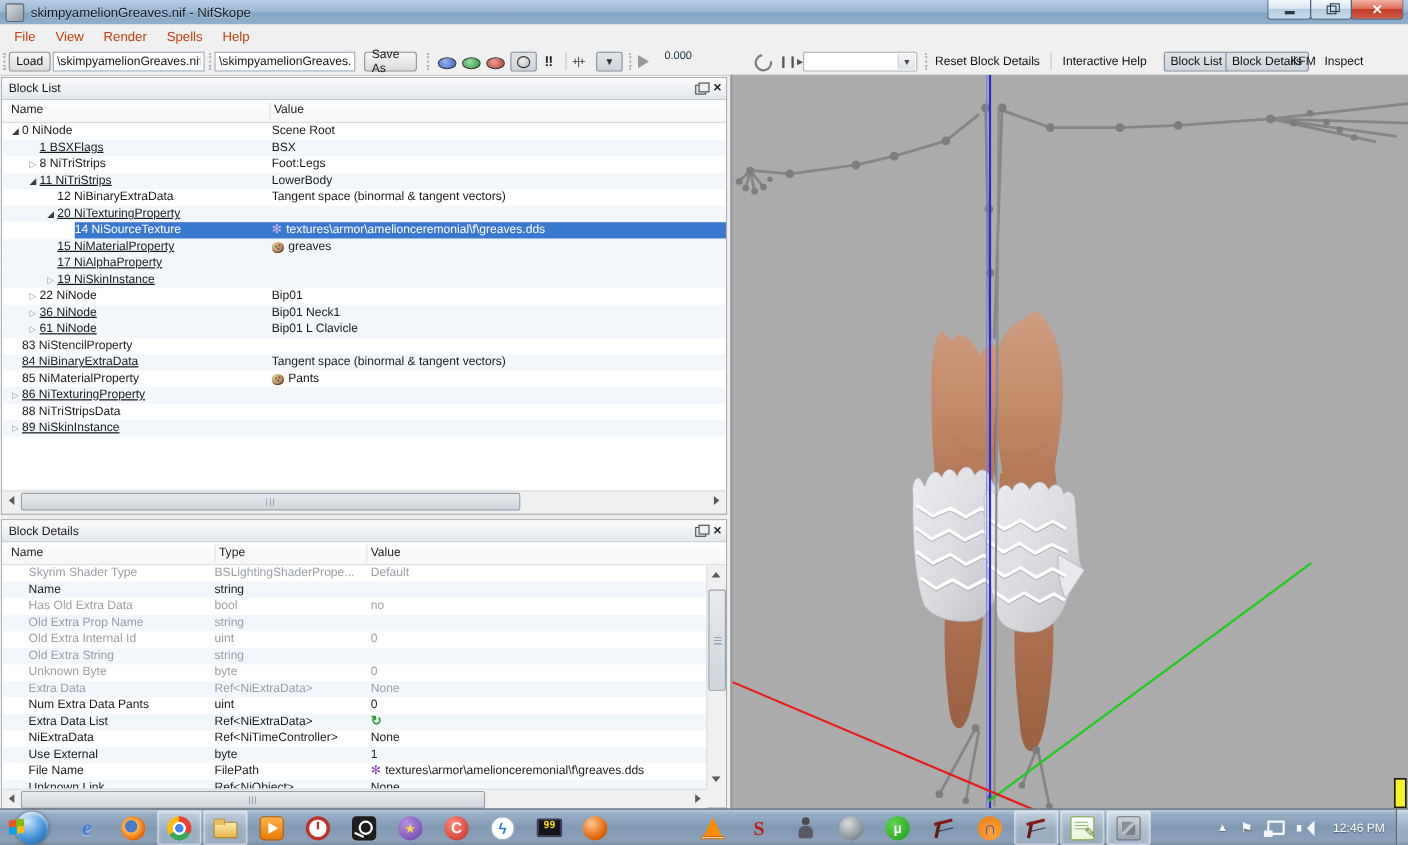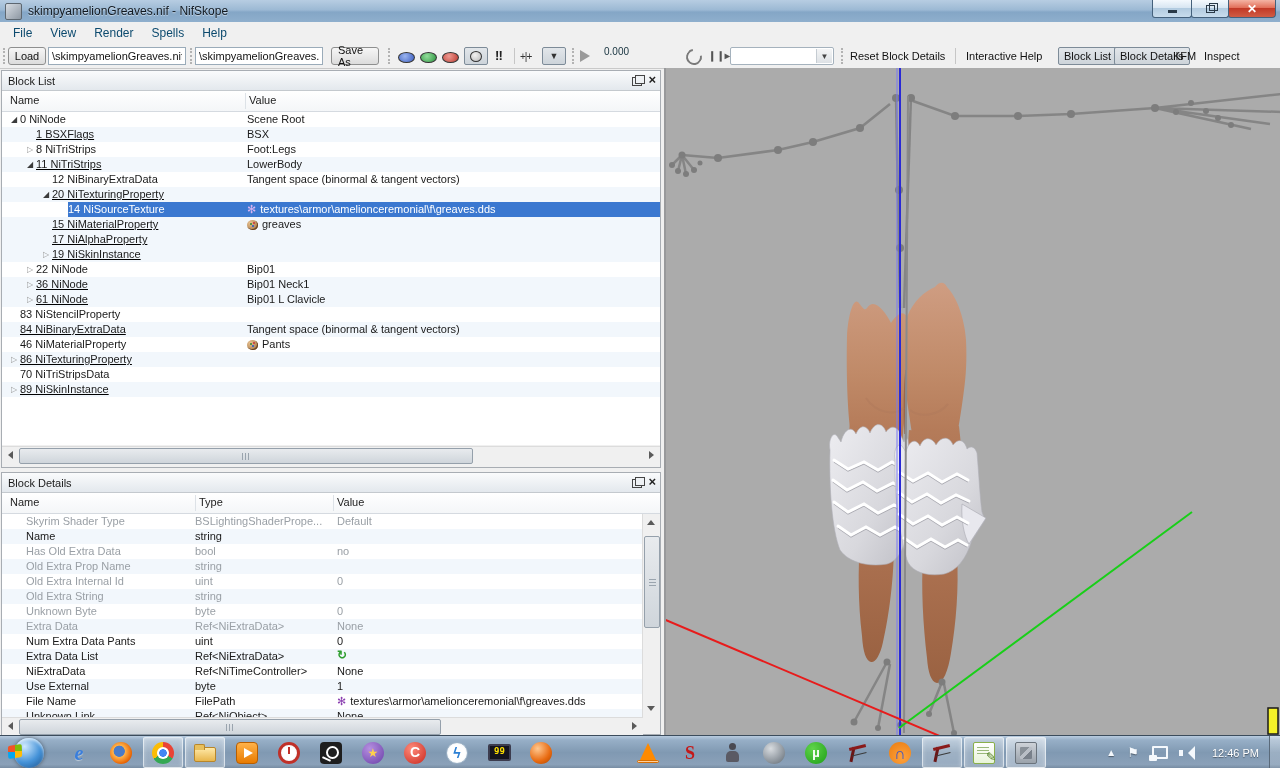--- a/index.html
+++ b/index.html
@@ -22,21 +22,21 @@
   .cap-close{width:46px;background:linear-gradient(180deg,#f4b4a4 0%,#e2705a 45%,#c23a27 50%,#d05c44 100%);
     color:#fff;font-weight:bold;font-size:12px;border-radius:0 0 4px 3px;}
   .restore-glyph{width:7px;height:6px;border:1px solid #2a3a48;position:relative;background:transparent;}
   .restore-glyph:before{content:'';position:absolute;left:2px;top:-3px;width:7px;height:6px;
     border:1px solid #2a3a48;}
   .min-glyph{width:9px;height:3px;background:#2a3a48;margin-top:6px;}
 
   
   .menubar{position:absolute;left:0;top:22px;width:1280px;height:22px;background:#f0f0f0;
     display:flex;align-items:center;padding-left:4px;box-sizing:border-box;}
-  .menu-item{font-size:12px;color:#0c4a6e;padding:2px 9px;}
+  .menu-item{font-size:12px;color:#c2410c;padding:2px 9px;}
   .toolbar{position:absolute;left:0;top:44px;width:1280px;height:24px;background:#f0f0f0;
     border-bottom:1px solid #c9c9c9;font-size:11px;}
   .tb-handle{position:absolute;top:4px;width:3px;height:16px;
     border-left:2px dotted #b3b3b3;}
   .tb-sep{position:absolute;top:4px;width:1px;height:16px;background:#c6c6c6;}
   .tb-btn{position:absolute;top:3px;height:18px;box-sizing:border-box;
     border:1px solid #8e8f8f;border-radius:3px;background:linear-gradient(#f6f6f6,#dcdcdc);
     font-size:11px;color:#111;display:flex;align-items:center;justify-content:center;padding:0 6px;}
   .tb-input{position:absolute;top:3px;height:18px;box-sizing:border-box;border:1px solid #9aabb9;
     font-size:11px;font-family:"Liberation Sans",sans-serif;padding:0 3px;color:#111;background:#fff;}
@@ -327,23 +327,23 @@
         <div class="tree-row alt"><span class="expander expanded" style="margin-left: 38px;">◢</span><span class="cell-name">20 NiTexturingProperty</span><span class="cell-value"></span></div>
         <div class="tree-row selected"><span class="expander none" style="margin-left: 54px;"></span><span class="cell-name">14 NiSourceTexture</span><span class="cell-value"><span class="texture-flower">✻</span>textures\armor\amelionceremonial\f\greaves.dds</span></div>
         <div class="tree-row alt"><span class="expander none" style="margin-left: 38px;"></span><span class="cell-name">15 NiMaterialProperty</span><span class="cell-value"><span class="material-palette"></span>greaves</span></div>
         <div class="tree-row alt"><span class="expander none" style="margin-left: 38px;"></span><span class="cell-name">17 NiAlphaProperty</span><span class="cell-value"></span></div>
         <div class="tree-row alt"><span class="expander collapsed" style="margin-left: 38px;">▷</span><span class="cell-name">19 NiSkinInstance</span><span class="cell-value"></span></div>
         <div class="tree-row"><span class="expander collapsed" style="margin-left: 22px;">▷</span><span class="cell-name">22 NiNode</span><span class="cell-value">Bip01</span></div>
         <div class="tree-row alt"><span class="expander collapsed" style="margin-left: 22px;">▷</span><span class="cell-name">36 NiNode</span><span class="cell-value">Bip01 Neck1</span></div>
         <div class="tree-row alt"><span class="expander collapsed" style="margin-left: 22px;">▷</span><span class="cell-name">61 NiNode</span><span class="cell-value">Bip01 L Clavicle</span></div>
         <div class="tree-row"><span class="expander none" style="margin-left: 6px;"></span><span class="cell-name">83 NiStencilProperty</span><span class="cell-value"></span></div>
         <div class="tree-row alt"><span class="expander none" style="margin-left: 6px;"></span><span class="cell-name">84 NiBinaryExtraData</span><span class="cell-value">Tangent space (binormal &amp; tangent vectors)</span></div>
-        <div class="tree-row"><span class="expander none" style="margin-left: 6px;"></span><span class="cell-name">46 NiMaterialProperty</span><span class="cell-value"><span class="material-palette"></span>Pants</span></div>
+        <div class="tree-row"><span class="expander none" style="margin-left: 6px;"></span><span class="cell-name">85 NiMaterialProperty</span><span class="cell-value"><span class="material-palette"></span>Pants</span></div>
         <div class="tree-row alt"><span class="expander collapsed" style="margin-left: 6px;">▷</span><span class="cell-name">86 NiTexturingProperty</span><span class="cell-value"></span></div>
-        <div class="tree-row"><span class="expander none" style="margin-left: 6px;"></span><span class="cell-name">70 NiTriStripsData</span><span class="cell-value"></span></div>
+        <div class="tree-row"><span class="expander none" style="margin-left: 6px;"></span><span class="cell-name">88 NiTriStripsData</span><span class="cell-value"></span></div>
         <div class="tree-row alt"><span class="expander collapsed" style="margin-left: 6px;">▷</span><span class="cell-name">89 NiSkinInstance</span><span class="cell-value"></span></div>
       </div>
     <div class="hscroll" style="left:0;right:0;top:375px">
       <div class="sb-btn" style="left:0;top:0">
           <span class="arr arr-left"></span>
         </div>
       <div class="sb-thumb" style="left:17px;top:1px;width:452px;height:14px">
           <span class="sb-grip-h"></span>
         </div>
       <div class="sb-btn" style="right:0;top:0">

